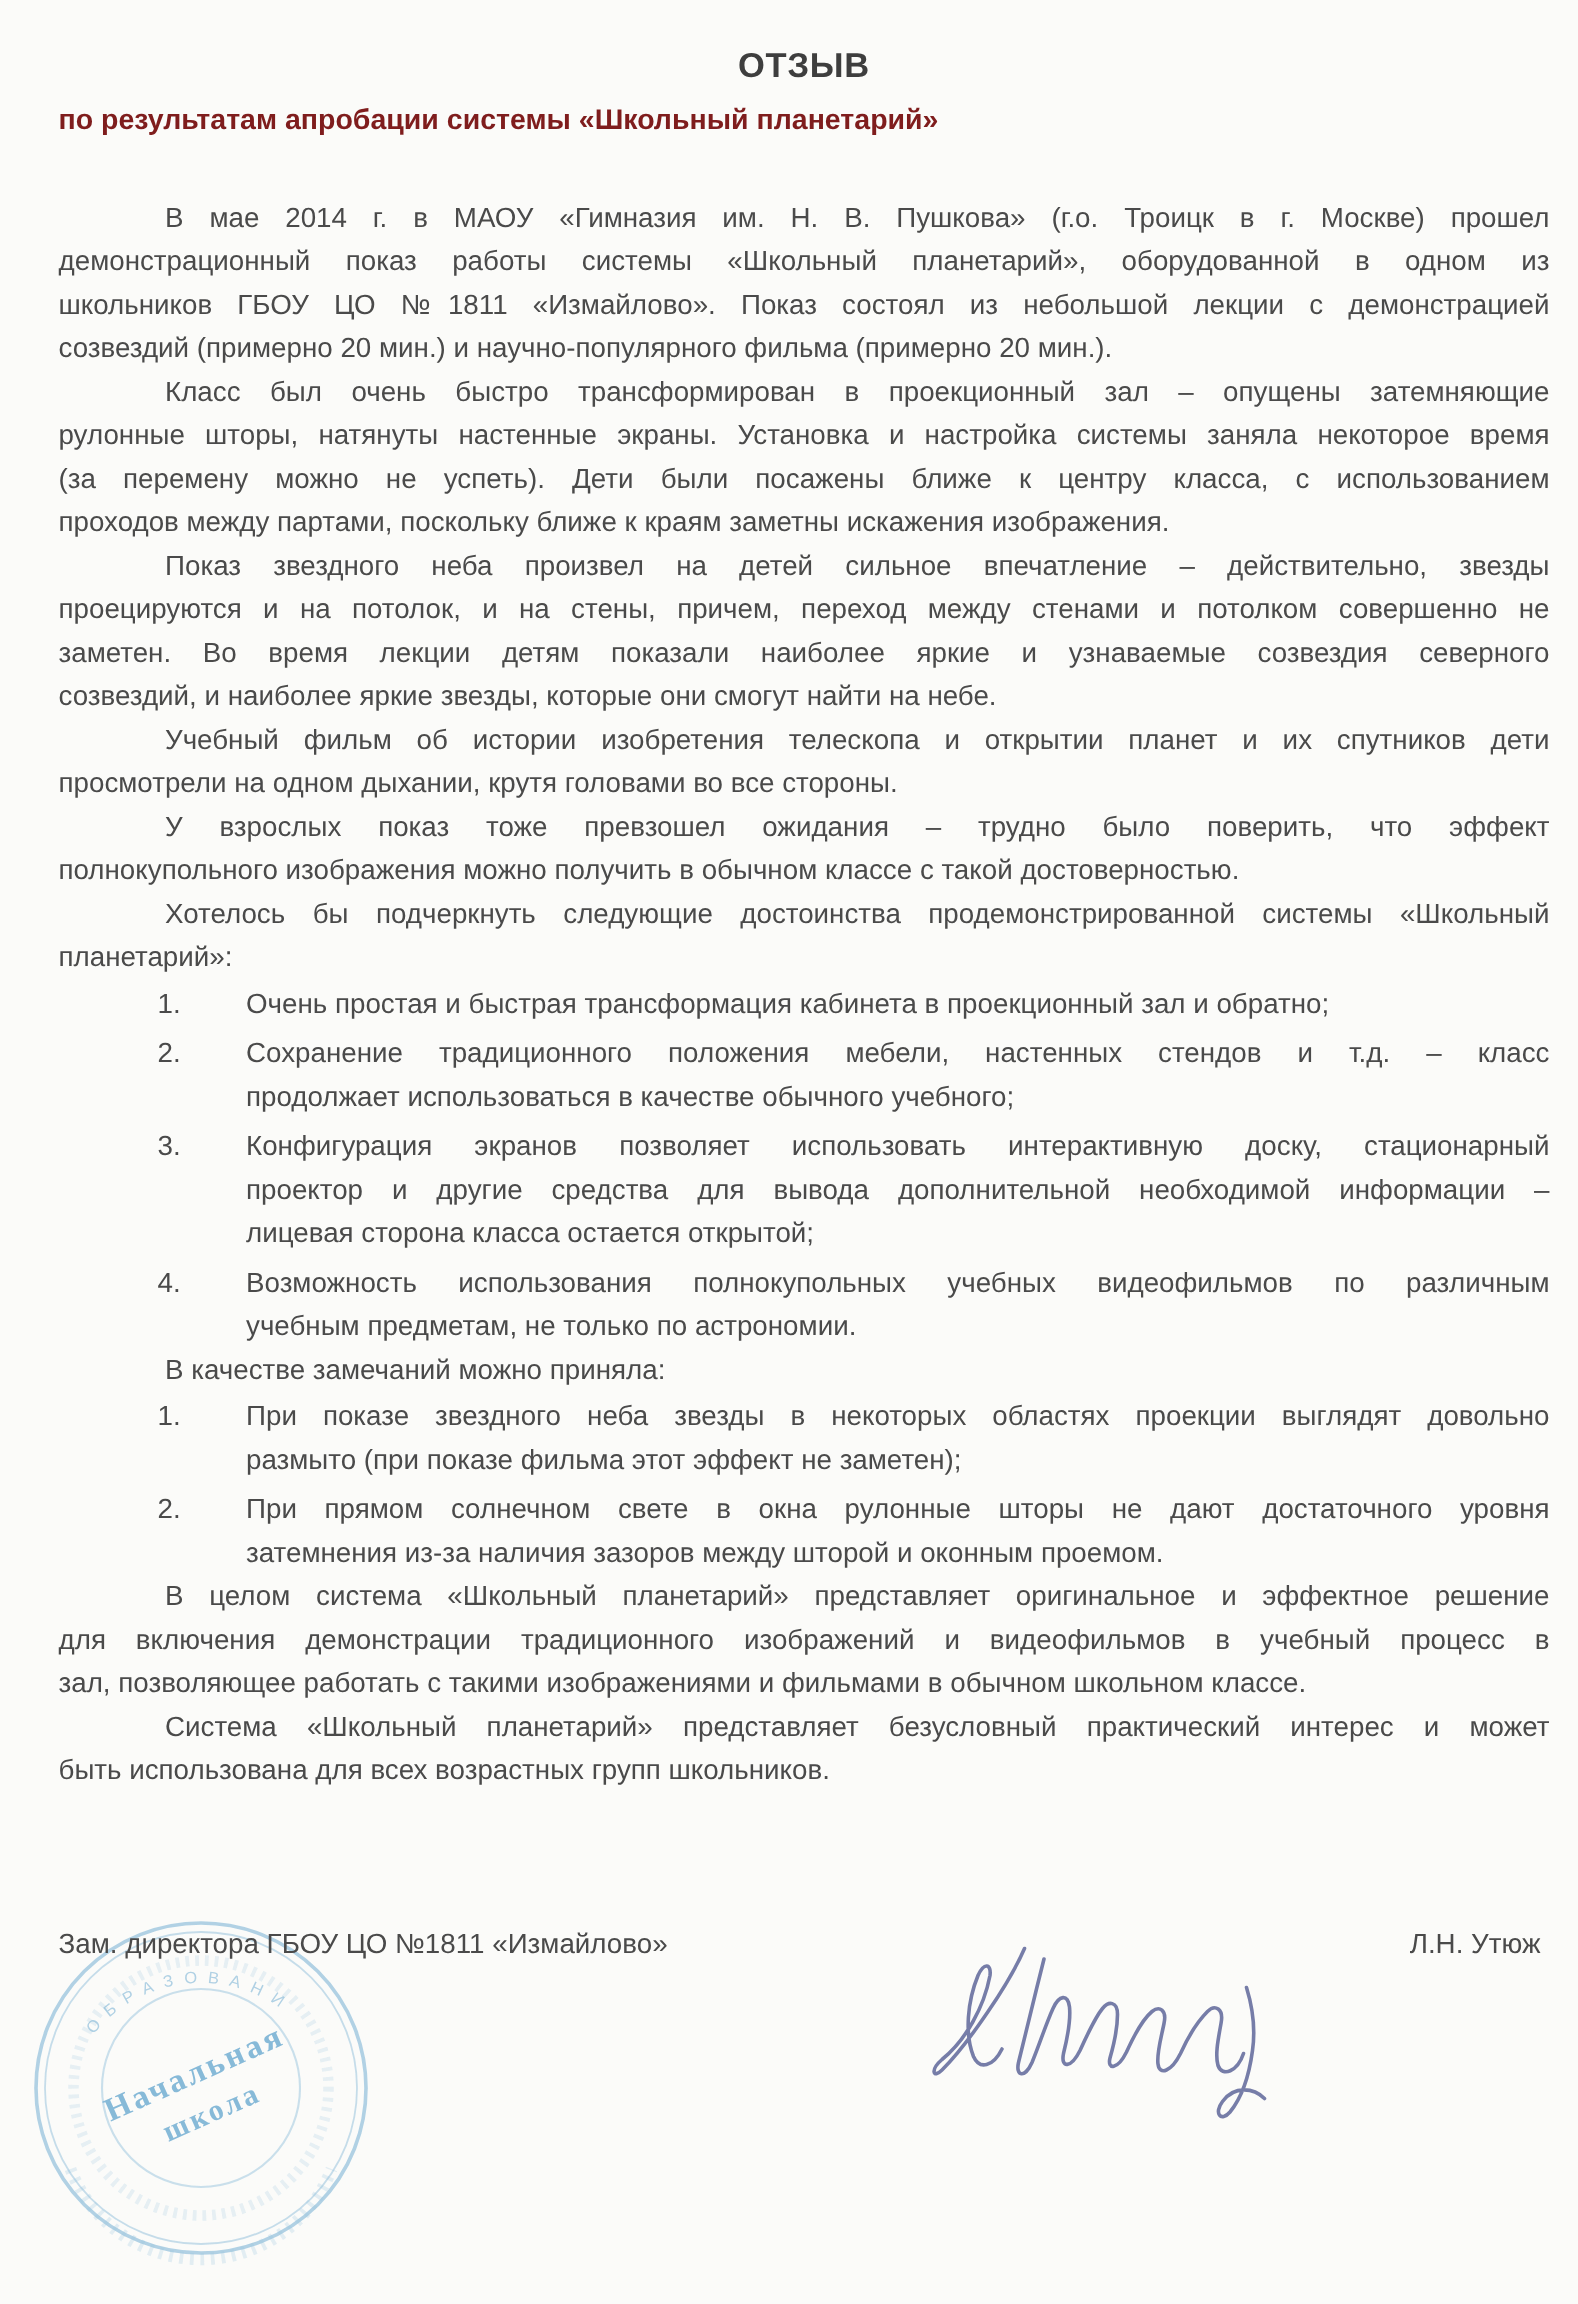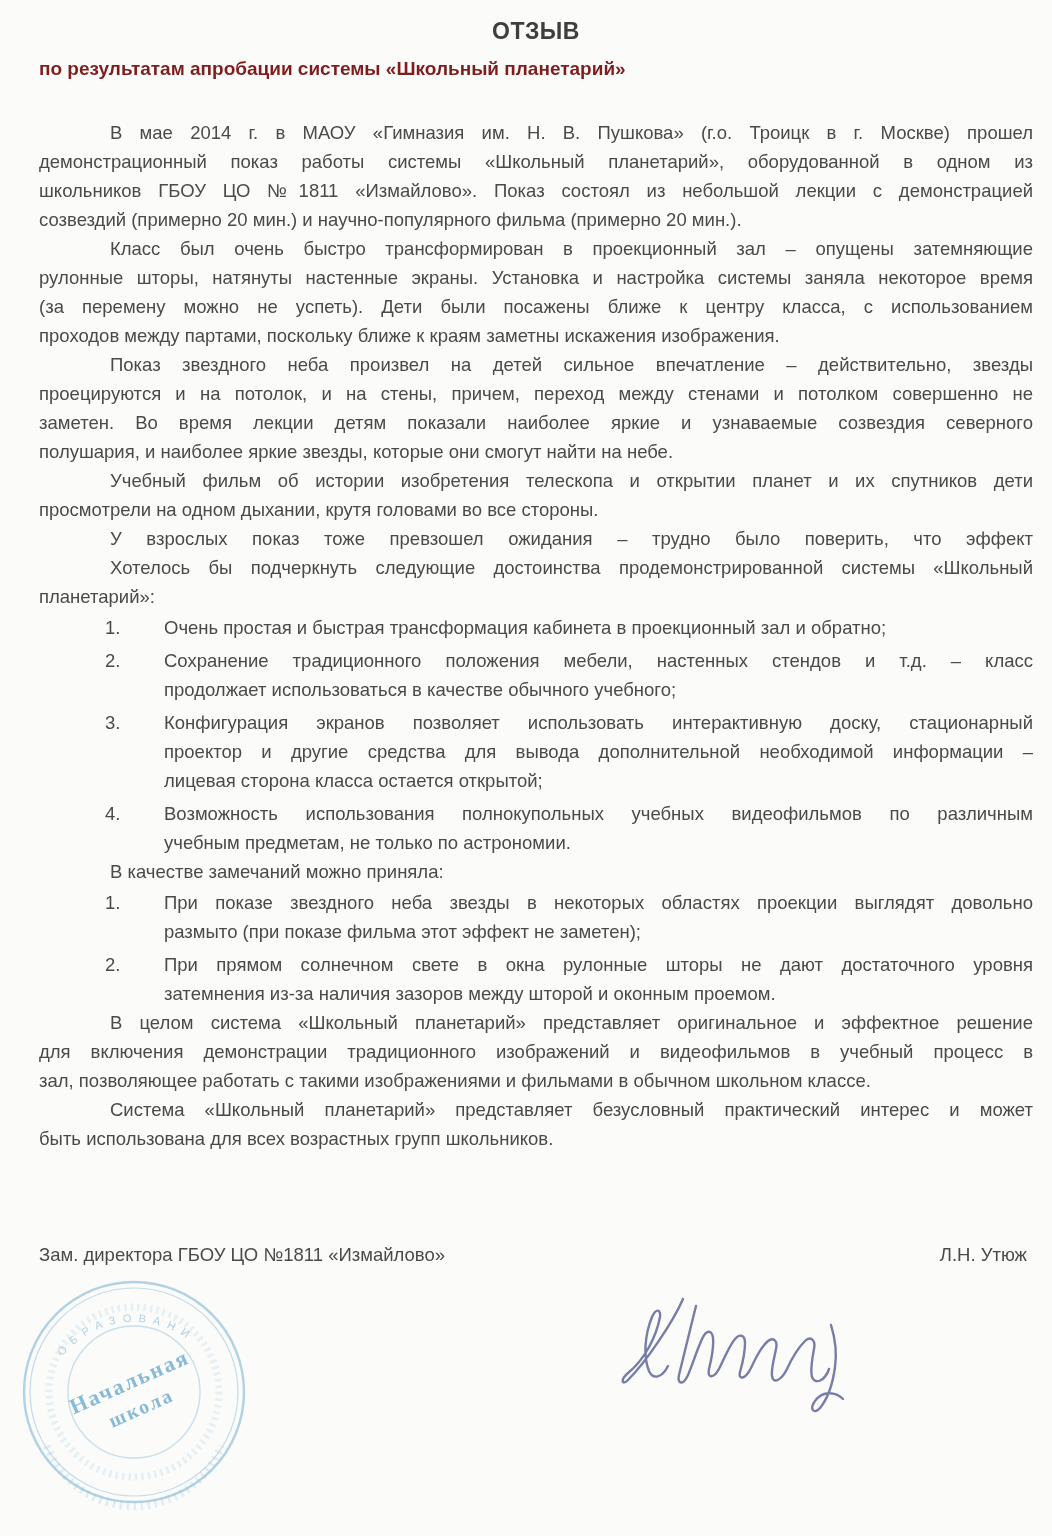--- a/index.html
+++ b/index.html
@@ -7,21 +7,21 @@
     width:1052px;height:1536px;
     background:#fbfbf9;
     font-family:"Liberation Sans",sans-serif;
     position:relative;
     overflow:hidden;
   }
   .page{
     position:relative;
     width:1052px;height:1224px;
     box-sizing:border-box;
-    padding:16px 19px 0 39px;
+    padding:28px 19px 0 39px;
     color:#4a4a4a;
     z-index:1;
   }
   .scanlayer{ filter:blur(0.25px); }
   .doc-title{
     font-size:23px;font-weight:bold;line-height:30px;
     text-align:center;color:#3e3e3e;letter-spacing:.5px;
   }
   .doc-subtitle{
     font-size:19px;font-weight:bold;line-height:26px;
@@ -79,28 +79,29 @@
       <div class="p">
         <div class="line first">Класс был очень быстро трансформирован в проекционный зал – опущены затемняющие</div>
         <div class="line">рулонные шторы, натянуты настенные экраны. Установка и настройка системы заняла некоторое время</div>
         <div class="line">(за перемену можно не успеть). Дети были посажены ближе к центру класса, с использованием</div>
         <div class="line last">проходов между партами, поскольку ближе к краям заметны искажения изображения.</div>
       </div>
       <div class="p">
         <div class="line first">Показ звездного неба произвел на детей сильное впечатление – действительно, звезды</div>
         <div class="line">проецируются и на потолок, и на стены, причем, переход между стенами и потолком совершенно не</div>
         <div class="line">заметен. Во время лекции детям показали наиболее яркие и узнаваемые созвездия северного</div>
-        <div class="line last">полушария, и наиболее яркие звезды, которые они смогут найти на небе.</div>
+        <div class="line last">созвездий, и наиболее яркие звезды, которые они смогут найти на небе.</div>
       </div>
       <div class="p">
         <div class="line first">Учебный фильм об истории изобретения телескопа и открытии планет и их спутников дети</div>
         <div class="line last">просмотрели на одном дыхании, крутя головами во все стороны.</div>
       </div>
       <div class="p">
         <div class="line first">У взрослых показ тоже превзошел ожидания – трудно было поверить, что эффект</div>
+        <div class="line last">полнокупольного изображения можно получить в обычном классе с такой достоверностью.</div>
       </div>
       <div class="p">
         <div class="line first">Хотелось бы подчеркнуть следующие достоинства продемонстрированной системы «Школьный</div>
         <div class="line last">планетарий»:</div>
       </div>
       <div class="list">
         <div class="item">
           <span class="num">1.</span>
           <div class="itembody">
             <div class="line last">Очень простая и быстрая трансформация кабинета в проекционный зал и обратно;</div>

